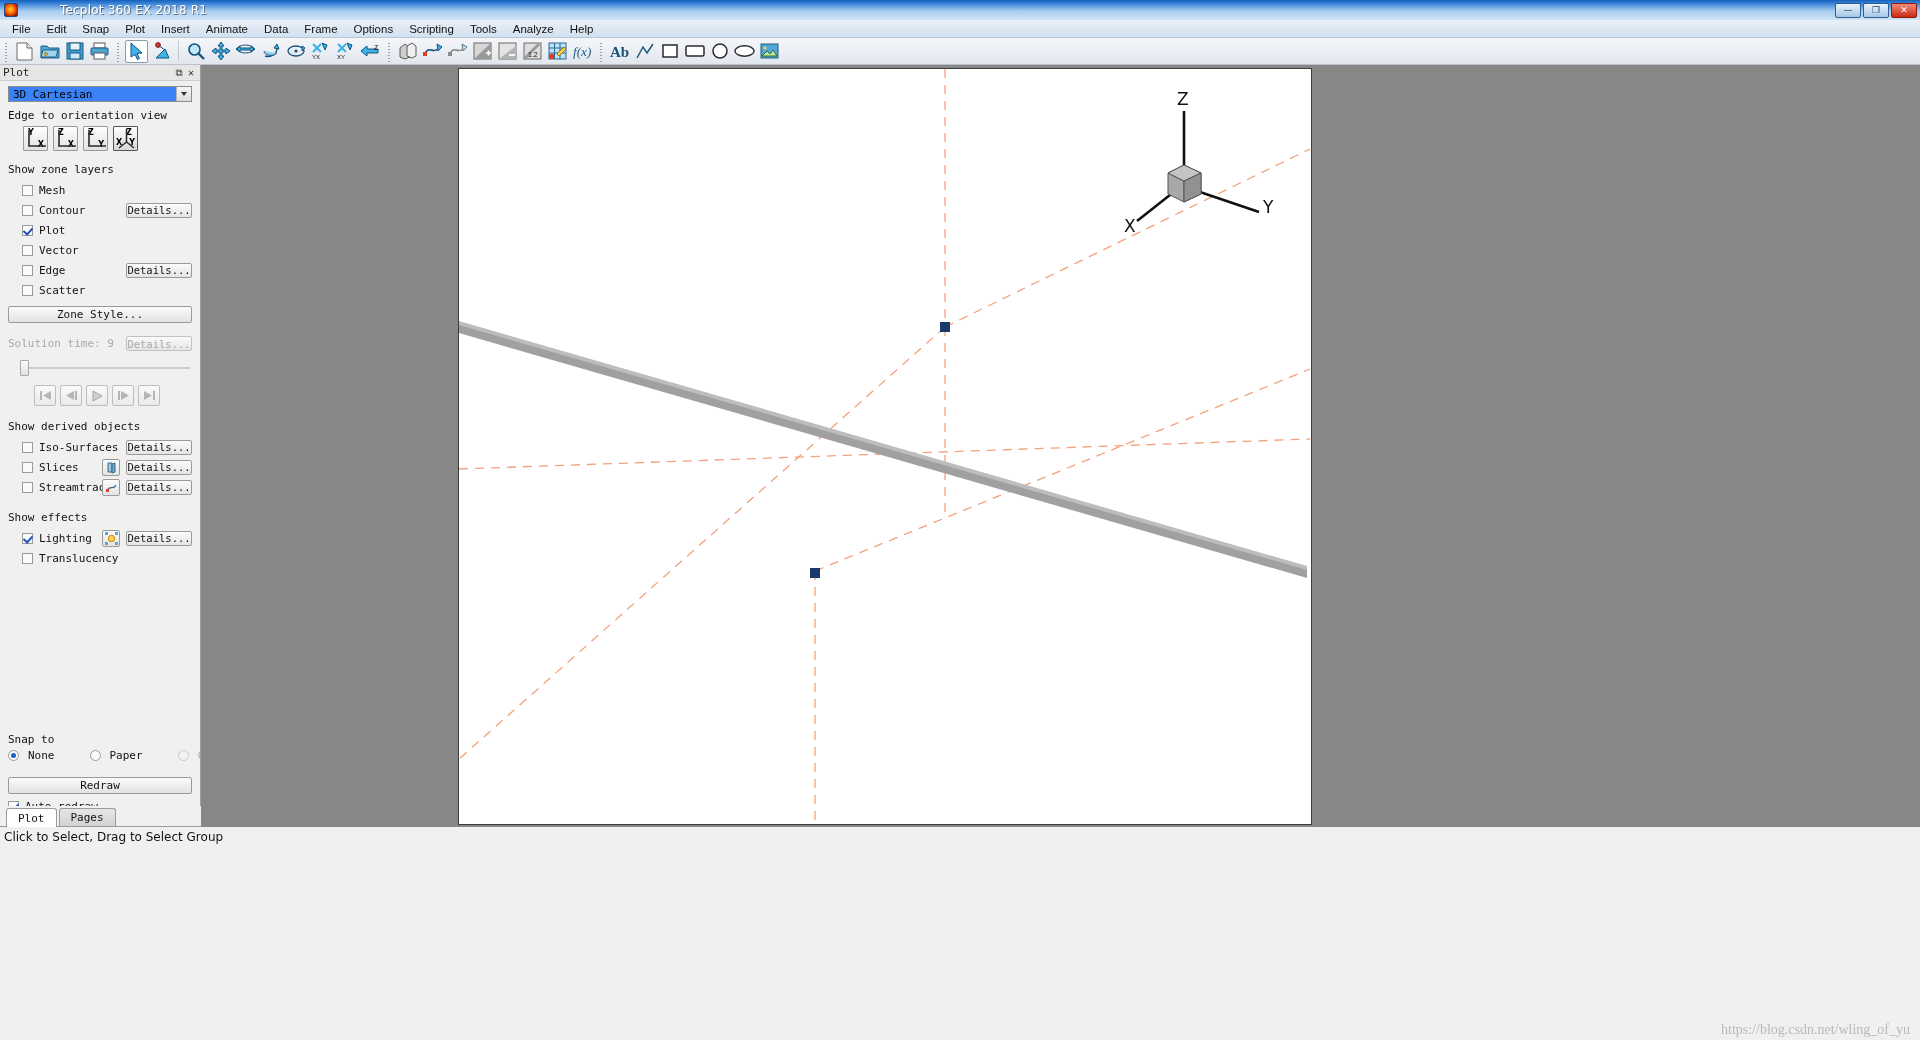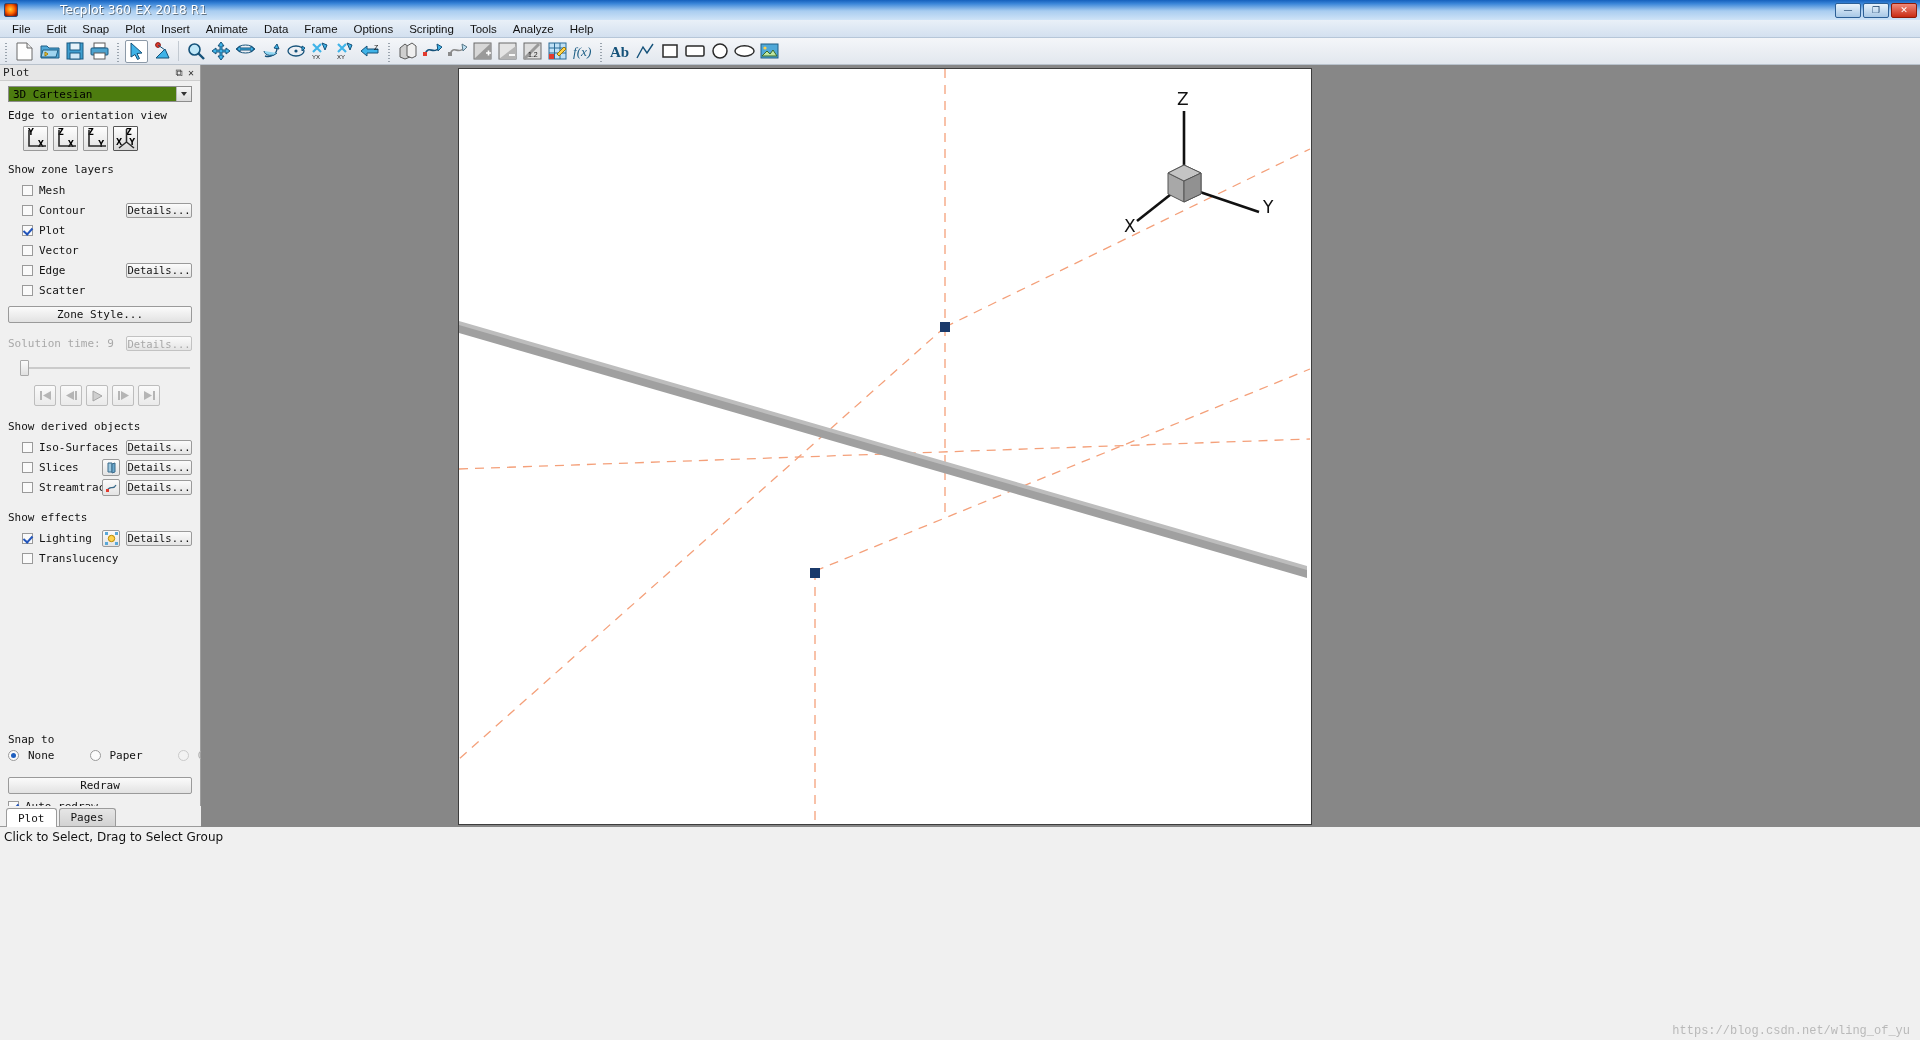--- a/index.html
+++ b/index.html
@@ -81,21 +81,21 @@
     height: 16px; background: #e6e6e6; border-bottom: 1px solid #cdcdcd;
     display: flex; align-items: center; padding: 0 3px;
     font-size: 11px; color: #222;
   }
   .panel-head .ph-title { flex: 1; }
   .panel-head .ph-btn { width: 12px; height: 12px; display:flex;align-items:center;justify-content:center; font-size:10px;color:#333;}
 
   .sb-body { padding: 5px 8px 0 8px; position: relative; height: 745px; }
 
   .combo {
-    height: 16px; border: 1px solid #8d8d8d; background: #4d7c0f;
+    height: 16px; border: 1px solid #8d8d8d; background: #3b82f6;
     display: flex; align-items: center; font-size: 11px; color: #000;
     padding-left: 4px; position: relative; margin-bottom: 7px;
   }
   .combo .arrow {
     position: absolute; right: 0; top: 0; width: 15px; height: 14px;
     background: linear-gradient(to bottom,#f6f6f6,#dcdcdc);
     border-left: 1px solid #b5b5b5;
     display: flex; align-items: center; justify-content: center;
   }
   .combo .arrow i {
@@ -203,21 +203,21 @@
     background: #878787;
   }
   #canvas {
     position: absolute; left: 257px; top: 3px; width: 854px; height: 757px;
     background: #ffffff; border: 1px solid #3d3d3d;
   }
   #canvas svg { position:absolute; left:0; top:0; }
 
   .wm {
     position: absolute; right: 10px; bottom: 2px;
-    font-family: Liberation Mono, monospace; font-size: 12px; color: #b9b9b9; margin-top: 44px;
+    font-family: Liberation Serif, serif; font-size: 14px; color: #b9b9b9; margin-top: 44px;
   }
 </style>
 </head>
 <body>
 
 <div id="titlebar">
   <div class="tl-icon"></div>
   <div class="tl-text">Tecplot 360 EX 2018 R1</div>
   <div class="tl-btns">
     <div class="tl-btn">—</div>

